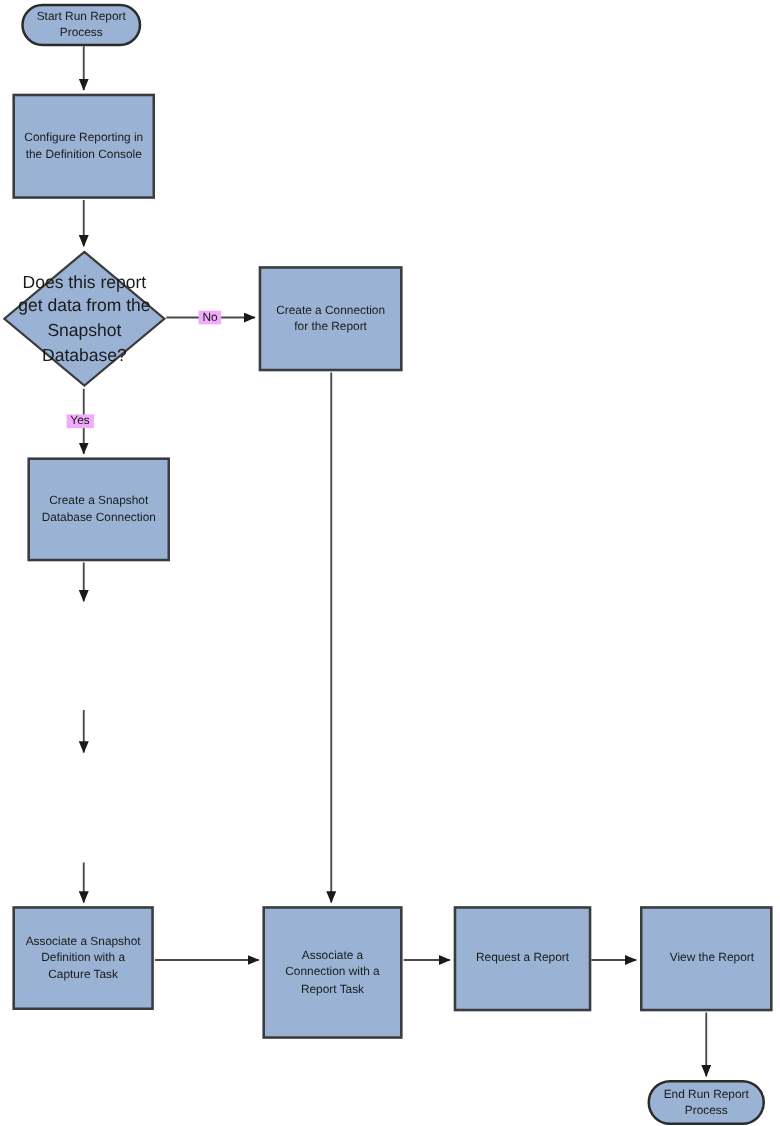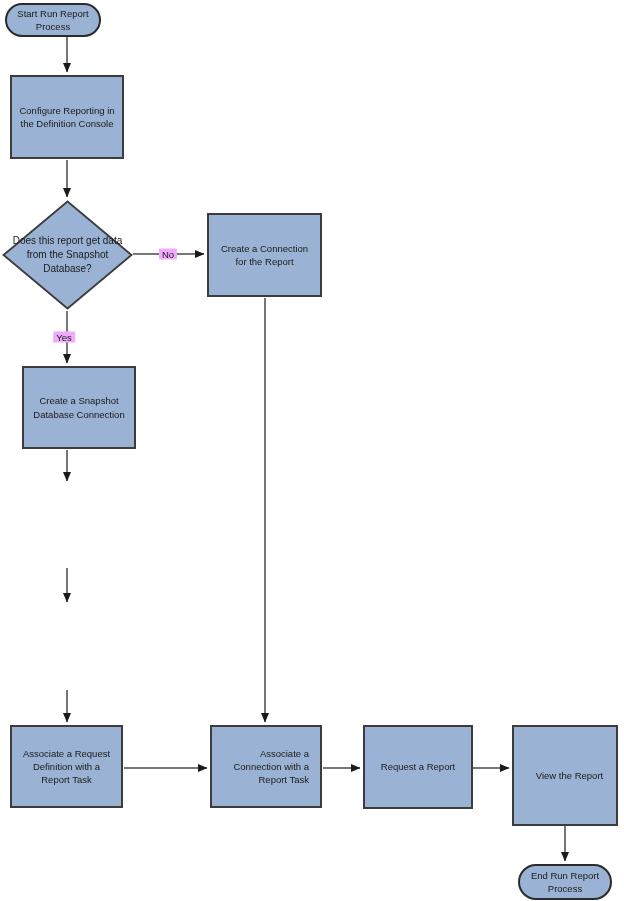--- a/index.html
+++ b/index.html
@@ -44,21 +44,21 @@
   .terminator.end { border-radius: 18px; justify-content: center; }
   .diamond-wrap { position: absolute; }
   .diamond-wrap svg { position: absolute; left: 0; top: 0; }
   .diamond-label {
     position: absolute;
     left: 10px; right: 10px; top: 0; bottom: 0;
     display: flex;
     align-items: center;
     justify-content: center;
     text-align: center;
-    font-size: 10px;
+    font-size: 14px;
     line-height: 1.4;
     color: #1a1a1a;
   }
   .edge-label {
     position: absolute;
     transform: translate(-50%, -50%);
     background: #f0abfc;
     padding: 0 3px;
     font-size: 9.5px;
     color: #1a1a1a;
@@ -85,21 +85,21 @@
       <line x1="67" y1="568" x2="67" y2="602" marker-end="url(#arrow)"></line>
       <line x1="67" y1="690" x2="67" y2="722" marker-end="url(#arrow)"></line>
       <line x1="124" y1="768" x2="207" y2="768" marker-end="url(#arrow)"></line>
       <line x1="265" y1="298" x2="265" y2="722" marker-end="url(#arrow)"></line>
       <line x1="323" y1="768" x2="360" y2="768" marker-end="url(#arrow)"></line>
       <line x1="473" y1="768" x2="509" y2="768" marker-end="url(#arrow)"></line>
       <line x1="565" y1="810" x2="565" y2="861" marker-end="url(#arrow)"></line>
     </g>
   </svg>
 
-  <div class="node terminator start" style="left:5px; top:3px; width:96px; height:34px;">
+  <div class="node terminator start" style="left:17px; top:3px; width:96px; height:34px;">
     <span>Start Run Report Process</span>
   </div>
 
   <div class="node box pad-sm" style="left:10px; top:75px; width:114px; height:84px;">
     <span>Configure Reporting in the Definition Console</span>
   </div>
 
   <div class="diamond-wrap" style="left:2px; top:200px; width:131px; height:110px;">
     <svg width="131" height="110" viewBox="0 0 131 110">
       <polygon points="65.5,1.5 129.5,55 65.5,108.5 1.5,55" fill="#9AB2D3" stroke="#3c3c3c" stroke-width="1.8"></polygon>
@@ -111,32 +111,32 @@
     <span>Create a Connection for the Report</span>
   </div>
 
   <div class="node box" style="left:10px; top:366px; width:114px; height:83px;margin-left:12px;">
     <span>Create a Snapshot Database Connection</span>
   </div>
 
 
 
   <div class="node box" style="left:10px; top:725px; width:113px; height:83px;">
-    <span>Associate a Request Definition with a Report Task</span>
+    <span>Associate a Snapshot Definition with a Capture Task</span>
   </div>
 
-  <div class="node box pad-lg" style="left:210px; top:725px; width:112px; height:83px;text-align:right;">
+  <div class="node box pad-lg" style="left:210px; top:725px; width:112px; height:106px;">
     <span>Associate a Connection with a Report Task</span>
   </div>
 
   <div class="node box" style="left:363px; top:725px; width:110px; height:84px;">
     <span>Request a Report</span>
   </div>
 
-  <div class="node box" style="left:512px; top:725px; width:106px; height:101px;padding-left:16px;">
+  <div class="node box" style="left:512px; top:725px; width:106px; height:84px;padding-left:16px;">
     <span>View the Report</span>
   </div>
 
   <div class="node terminator end" style="left:518px; top:864px; width:94px; height:36px;">
     <span>End Run Report Process</span>
   </div>
 
   <span class="edge-label" style="left:168px; top:254px;">No</span>
 
   <span class="edge-label" style="left:64px; top:337px;">Yes</span>

